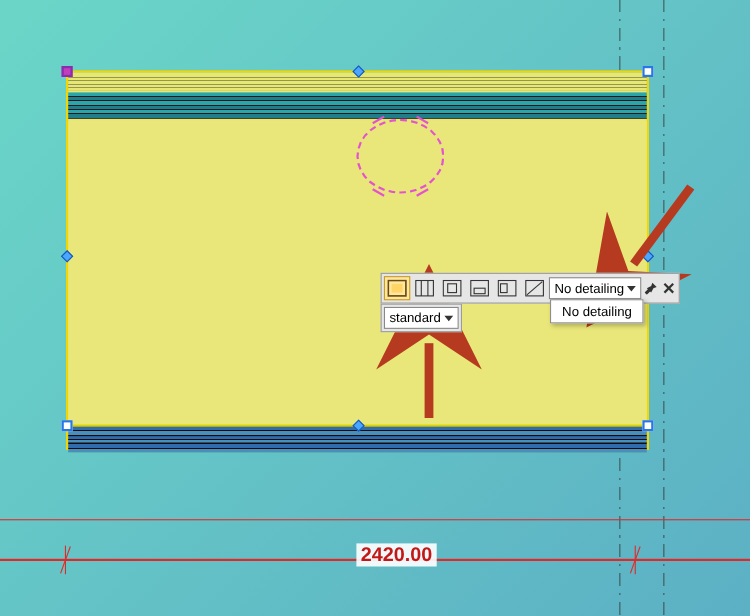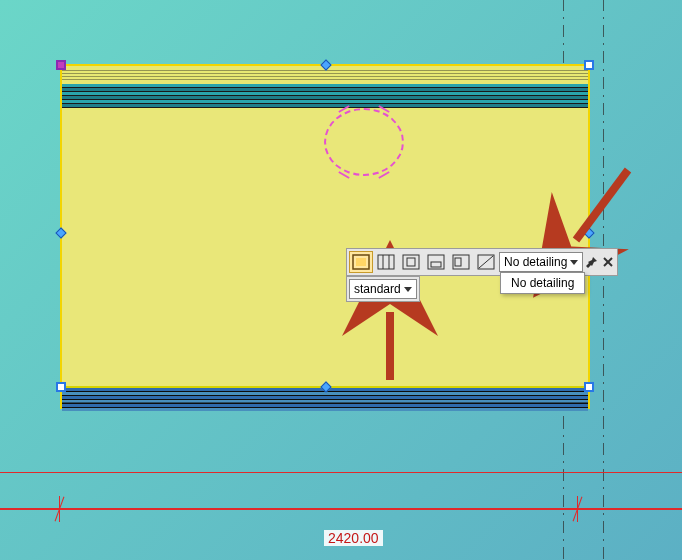--- a/index.html
+++ b/index.html
@@ -211,24 +211,23 @@
     left: 50%; top: -6px;
     width: 1px; height: 26px;
     background: #e02a2a;
   }
   .tick-red::after { transform: rotate(20deg); }
   .dim-label {
     position: absolute;
     background: rgba(255,255,255,0.9);
     border: 0;
     padding: 0 4px;
-    font-weight: normal;
+    font-weight: bold;
     color: #c41717;
-    font-size: 14px;
-    margin-top: 36px;
+    font-size: 18px;
   }
   
   .arrow {
     position: absolute;
     z-index: 5;
   }
   .arrow svg { overflow: visible; }
 </style>
 </head>
 <body>

